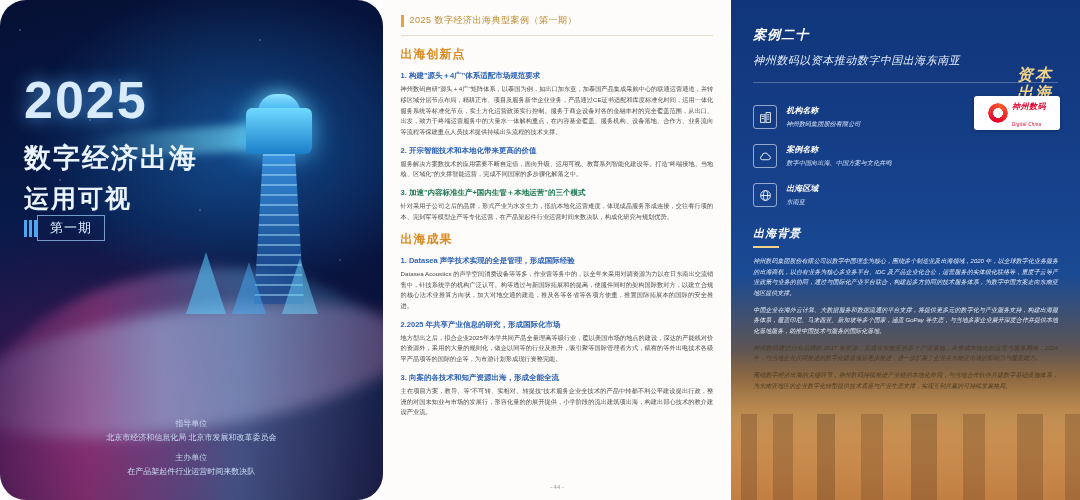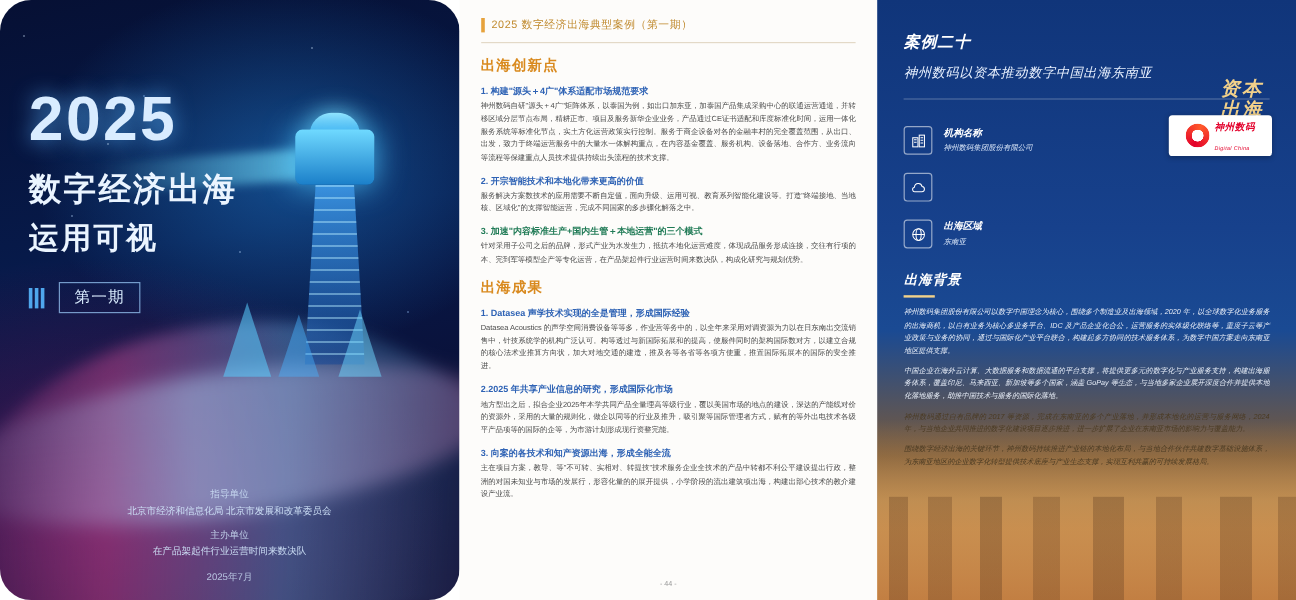--- a/index.html
+++ b/index.html
@@ -58,21 +58,21 @@
   .sail{position:absolute;width:0;height:0;}
   .sail.s1{left:186px;top:252px;border-left:20px solid transparent;border-right:20px solid transparent;border-bottom:62px solid rgba(90,205,255,.55);filter:blur(.4px);}
   .sail.s2{left:232px;top:262px;border-left:17px solid transparent;border-right:17px solid transparent;border-bottom:52px solid rgba(70,180,255,.45);}
   .sail.s3{left:282px;top:258px;border-left:18px solid transparent;border-right:18px solid transparent;border-bottom:56px solid rgba(110,215,255,.5);}
 
   .cover-title{position:absolute;left:24px;top:74px;color:#eaf4ff;}
   .cover-year{font-size:52px;font-weight:bold;letter-spacing:2px;color:#d9ecff;line-height:1;
     text-shadow:0 0 18px rgba(90,180,255,.8);}
   .cover-l1{font-size:27px;font-weight:bold;margin-top:14px;letter-spacing:2px;color:#eaf4ff;}
   .cover-l2{font-size:25px;font-weight:bold;margin-top:6px;letter-spacing:2px;color:#eaf4ff;}
-  .issue{position:absolute;left:24px;top:215px;display:flex;align-items:center;gap:12px;margin-top:20px;}
+  .issue{position:absolute;left:24px;top:215px;display:flex;align-items:center;gap:0;}
   .issue .bars{display:flex;gap:2px;}
   .issue .bars i{display:block;width:3px;height:17px;background:#57b7ff;opacity:.9;}
   .issue .txt{border:1px solid rgba(160,210,255,.7);color:#dbeeff;font-size:13px;padding:3px 12px;letter-spacing:1px;}
   .cover-foot{position:absolute;left:0;right:0;bottom:14px;text-align:center;color:#cfe2f8;}
   .cover-foot .lbl{font-size:8px;opacity:.85;margin-bottom:3px;}
   .cover-foot .org{font-size:8px;opacity:.95;margin-bottom:9px;}
   .cover-foot .date{font-size:8px;opacity:.8;margin-top:10px;}
 
   
   .page{position:relative;width:360px;height:500px;background:#fdfcfa;padding:0;}
@@ -161,21 +161,20 @@
           <i></i>
         </span>
       <span class="txt">第一期</span>
     </div>
 
     <div class="cover-foot">
       <div class="lbl">指导单位</div>
       <div class="org">北京市经济和信息化局    北京市发展和改革委员会</div>
       <div class="lbl">主办单位</div>
       <div class="org">在产品架起件行业运营时间来数决队</div>
-      <div class="date">2025年7月</div>
     </div>
   </div>
 
   <div class="page">
     <div class="page-head">
       <span class="bar"></span>
       <span class="t">2025 数字经济出海典型案例（第一期）</span>
     </div>
     <div class="page-rule"></div>
 
@@ -250,20 +249,24 @@
           <span class="v" style="display:block">神州数码集团股份有限公司</span>
         </span>
       </div>
 
       <div class="meta-row">
         <span class="meta-ic">
           <svg viewBox="0 0 24 24" fill="none" stroke="#ffffff" stroke-width="1.6">
             <path d="M7 18h10a4 4 0 0 0 .4-7.98A6 6 0 0 0 5.6 11 3.5 3.5 0 0 0 7 18z"></path>
           </svg>
         </span>
+        <span class="meta-tx">
+          <span class="k" style="display:block">案例名称</span>
+          <span class="v" style="display:block">数字中国向出海、中国方案与文化共鸣</span>
+        </span>
       </div>
 
       <div class="meta-row">
         <span class="meta-ic">
           <svg viewBox="0 0 24 24" fill="none" stroke="#ffffff" stroke-width="1.6">
             <circle cx="12" cy="12" r="9"></circle>
               <ellipse cx="12" cy="12" rx="4" ry="9"></ellipse>
             <line x1="3" y1="12" x2="21" y2="12"></line>
           </svg>
         </span>

